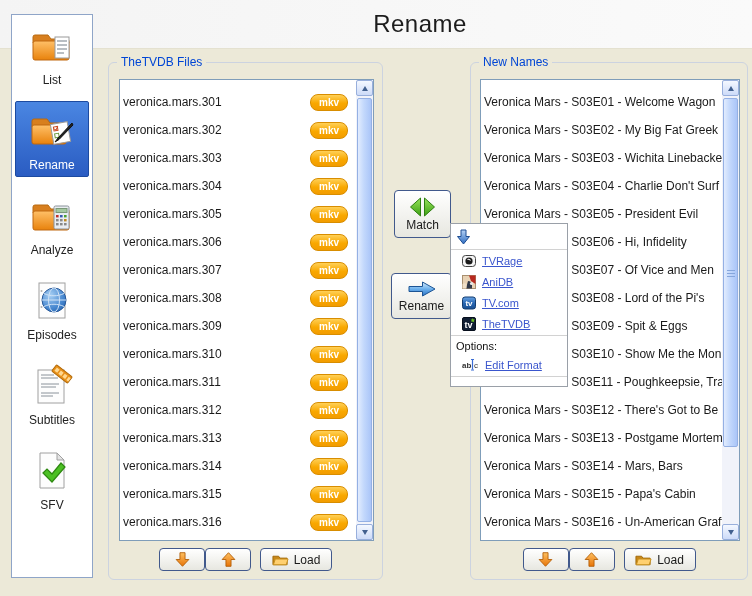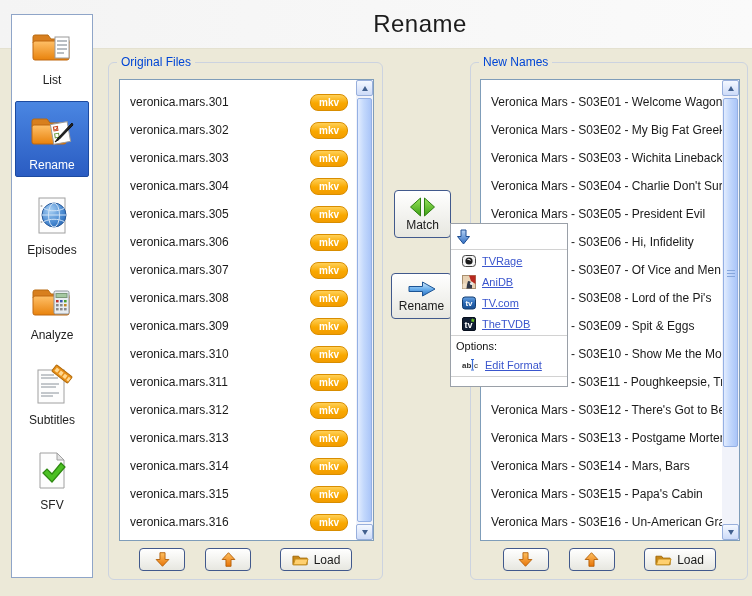--- a/index.html
+++ b/index.html
@@ -22,42 +22,42 @@
   .side-item .lbl{font-size:12px;margin-top:3px;color:#222;}
   .side-item.selected{background:linear-gradient(#4a86e2,#2a5cc2);border:1px solid #1c4aa0;}
   .side-item.selected .lbl{color:#fff;}
   
   .group{position:absolute;border:1px solid #ccd3e0;border-radius:6px;}
   .group-label{position:absolute;top:-8px;left:8px;background:#ECE9D8;padding:0 4px;
     font-size:12px;color:#0046d5;}
   .listbox{position:absolute;background:#fff;border:1px solid #7f9db9;}
   .rows{position:absolute;top:0;left:0;right:17px;bottom:0;padding-top:8px;overflow:hidden;}
   .frow,.nrow{height:28px;display:flex;align-items:center;position:relative;
-    padding-left:10px;font-size:12px;white-space:nowrap;overflow:hidden;}
+    padding-left:3px;font-size:12px;white-space:nowrap;overflow:hidden;}
   .badge{position:absolute;right:8px;top:6px;width:36px;height:15px;border-radius:8px;
     background:linear-gradient(#ffd056,#f9a800 55%,#f29c00);border:1px solid #d88d00;
     color:#fff;font-size:10px;font-weight:bold;display:flex;align-items:center;justify-content:center;}
   
   .sb{position:absolute;top:0;right:0;bottom:0;width:17px;background:#f2f4fb;}
   .sb-btn{position:absolute;left:0;right:0;height:16px;background:linear-gradient(#f4f8ff,#cddbf8);
     border:1px solid #98afdc;border-radius:2px;display:flex;align-items:center;justify-content:center;box-sizing:border-box;}
   .sb-up{top:0}.sb-down{bottom:0}
   .sb-track{position:absolute;top:16px;bottom:16px;left:0;right:0;background:#f1f3fa;}
   .sb-thumb{position:absolute;left:1px;right:1px;border:1px solid #94b0e4;border-radius:2px;
     background:linear-gradient(90deg,#e2ecfe,#c3d8fc 45%,#aac5f8);box-sizing:border-box;}
   .grip{position:absolute;left:50%;top:50%;width:8px;height:1px;margin:-3px 0 0 -4px;
     background:#86a6dc;box-shadow:0 3px 0 #86a6dc,0 6px 0 #86a6dc;}
   .tri-up{width:0;height:0;border-left:3.5px solid transparent;border-right:3.5px solid transparent;
     border-bottom:5px solid #42608f;}
   .tri-down{width:0;height:0;border-left:3.5px solid transparent;border-right:3.5px solid transparent;
     border-top:5px solid #42608f;}
   
   .xbtn{background:linear-gradient(#ffffff,#f2f2ee 55%,#e7e7e0);border:1.5px solid #41598c;
     border-radius:4px;display:flex;align-items:center;justify-content:center;box-sizing:border-box;cursor:default;}
-  .btnrow{position:absolute;left:0;right:0;bottom:8px;display:flex;justify-content:center;gap:20px;}
+  .btnrow{position:absolute;left:0;right:0;bottom:8px;display:flex;justify-content:center;gap:0;}
   .abtn{width:46px;height:23px;}
   .loadbtn{width:72px;height:23px;margin-left:9px;gap:5px;font-size:12px;}
   .midbtn{position:absolute;flex-direction:column;gap:1px;font-size:12px;}
   
   .popup{position:absolute;left:450px;top:223px;width:118px;background:#fff;
     border:1px solid #9aa0a8;z-index:30;box-sizing:border-box;}
   .pop-head{height:25px;display:flex;align-items:center;gap:6px;padding:0 5px;
     font-size:11px;color:#111;border-bottom:1px solid #d2d2d2;}
   .pop-row{height:21px;display:flex;align-items:center;gap:6px;padding-left:11px;}
   .pop-row a{font-size:11px;color:#3a55cd;text-decoration:underline;cursor:pointer;}
@@ -118,42 +118,20 @@
         <path d="M44 16L30 31l-3 4 4-2.5L45 18z" fill="#222" stroke="#111"></path>
       </svg>
     </span>
     <span class="lbl">Rename</span>
   </div>
 
   <div class="side-item">
     <span class="pic">
       <svg width="48" height="48" viewBox="0 0 48 48">
         <defs>
-            <radialGradient id="gg1" cx="0.35" cy="0.3" r="0.9">
-          <stop offset="0" stop-color="#a8d0f4"></stop>
-              <stop offset="0.6" stop-color="#4888d0"></stop>
-              <stop offset="1" stop-color="#1c5aa8"></stop>
-            </radialGradient>
-          </defs>
-        <rect x="11" y="6" width="26" height="35" fill="#fdfdfd" stroke="#a0a0a0"></rect>
-        <circle cx="13.5" cy="14" r="1" fill="#b0b0b0"></circle>
-          <circle cx="13.5" cy="30" r="1" fill="#b0b0b0"></circle>
-        <circle cx="26" cy="23" r="12" fill="url(#gg1)" stroke="#2a5a9a"></circle>
-        <ellipse cx="26" cy="23" rx="5.5" ry="12" fill="none" stroke="#cfe2f6" stroke-width="1"></ellipse>
-        <line x1="14" y1="23" x2="38" y2="23" stroke="#cfe2f6"></line>
-        <path d="M16 16.5c6 3 14 3 20 0M16 29.5c6-3 14-3 20 0" fill="none" stroke="#cfe2f6"></path>
-      </svg>
-    </span>
-    <span class="lbl">Episodes</span>
-  </div>
-
-  <div class="side-item">
-    <span class="pic">
-      <svg width="48" height="48" viewBox="0 0 48 48">
-        <defs>
             <linearGradient id="fg3" x1="0" y1="0" x2="0" y2="1">
           <stop offset="0" stop-color="#ffc068"></stop>
               <stop offset="1" stop-color="#e8820c"></stop>
             </linearGradient>
           </defs>
         <path d="M7 13h13l3 4h16a2 2 0 0 1 2 2v2H5v-6a2 2 0 0 1 2-2z" fill="#d87f1e" stroke="#b86a10"></path>
         <rect x="5" y="19" width="36" height="19" rx="2" fill="url(#fg3)" stroke="#c06810"></rect>
         <rect x="26" y="14" width="15" height="23" rx="1.5" fill="#e9edf1" stroke="#8a929a"></rect>
         <rect x="28" y="16.5" width="11" height="4" fill="#a4c8a0" stroke="#7a9878"></rect>
         <g>
@@ -163,20 +141,42 @@
           <rect x="28" y="27" width="2.6" height="2.4" fill="#888"></rect>
             <rect x="32" y="27" width="2.6" height="2.4" fill="#888"></rect>
             <rect x="36" y="27" width="2.6" height="2.4" fill="#c08820"></rect>
           <rect x="28" y="31" width="2.6" height="2.4" fill="#888"></rect>
             <rect x="32" y="31" width="2.6" height="2.4" fill="#888"></rect>
             <rect x="36" y="31" width="2.6" height="2.4" fill="#888"></rect>
         </g>
       </svg>
     </span>
     <span class="lbl">Analyze</span>
+  </div>
+
+  <div class="side-item">
+    <span class="pic">
+      <svg width="48" height="48" viewBox="0 0 48 48">
+        <defs>
+            <radialGradient id="gg1" cx="0.35" cy="0.3" r="0.9">
+          <stop offset="0" stop-color="#a8d0f4"></stop>
+              <stop offset="0.6" stop-color="#4888d0"></stop>
+              <stop offset="1" stop-color="#1c5aa8"></stop>
+            </radialGradient>
+          </defs>
+        <rect x="11" y="6" width="26" height="35" fill="#fdfdfd" stroke="#a0a0a0"></rect>
+        <circle cx="13.5" cy="14" r="1" fill="#b0b0b0"></circle>
+          <circle cx="13.5" cy="30" r="1" fill="#b0b0b0"></circle>
+        <circle cx="26" cy="23" r="12" fill="url(#gg1)" stroke="#2a5a9a"></circle>
+        <ellipse cx="26" cy="23" rx="5.5" ry="12" fill="none" stroke="#cfe2f6" stroke-width="1"></ellipse>
+        <line x1="14" y1="23" x2="38" y2="23" stroke="#cfe2f6"></line>
+        <path d="M16 16.5c6 3 14 3 20 0M16 29.5c6-3 14-3 20 0" fill="none" stroke="#cfe2f6"></path>
+      </svg>
+    </span>
+    <span class="lbl">Episodes</span>
   </div>
 
   <div class="side-item">
     <span class="pic">
       <svg width="48" height="48" viewBox="0 0 48 48">
         <rect x="10" y="8" width="26" height="33" fill="#fdfdfd" stroke="#a0a0a0"></rect>
         <g stroke="#8a929a" stroke-width="1">
           <line x1="13" y1="13" x2="26" y2="13"></line>
             <line x1="13" y1="16" x2="30" y2="16"></line>
           <line x1="13" y1="22" x2="31" y2="22"></line>
@@ -202,21 +202,21 @@
         <path d="M12 6h17l7 7v28H12z" fill="#fdfdfd" stroke="#a0a0a0"></path>
         <path d="M29 6l7 7h-7z" fill="#e4e4e4" stroke="#a0a0a0"></path>
         <path d="M15 26l4-4 5 5 9-11 4 4-13 15z" fill="#4cc024" stroke="#2d8810" stroke-width="1.2"></path>
       </svg>
     </span>
     <span class="lbl">SFV</span>
   </div>
 </div>
 
 <div class="group" style="left:108px;top:62px;width:273px;height:516px;">
-  <span class="group-label">Original Files</span>
+  <span class="group-label">TheTVDB Files</span>
   <div class="listbox" style="left:10px;top:16px;width:253px;height:460px;">
     <div class="rows">
 
         <div class="frow">
           <span>veronica.mars.301</span>
           <span class="badge">mkv</span>
         </div>
 
         <div class="frow">
           <span>veronica.mars.302</span>

